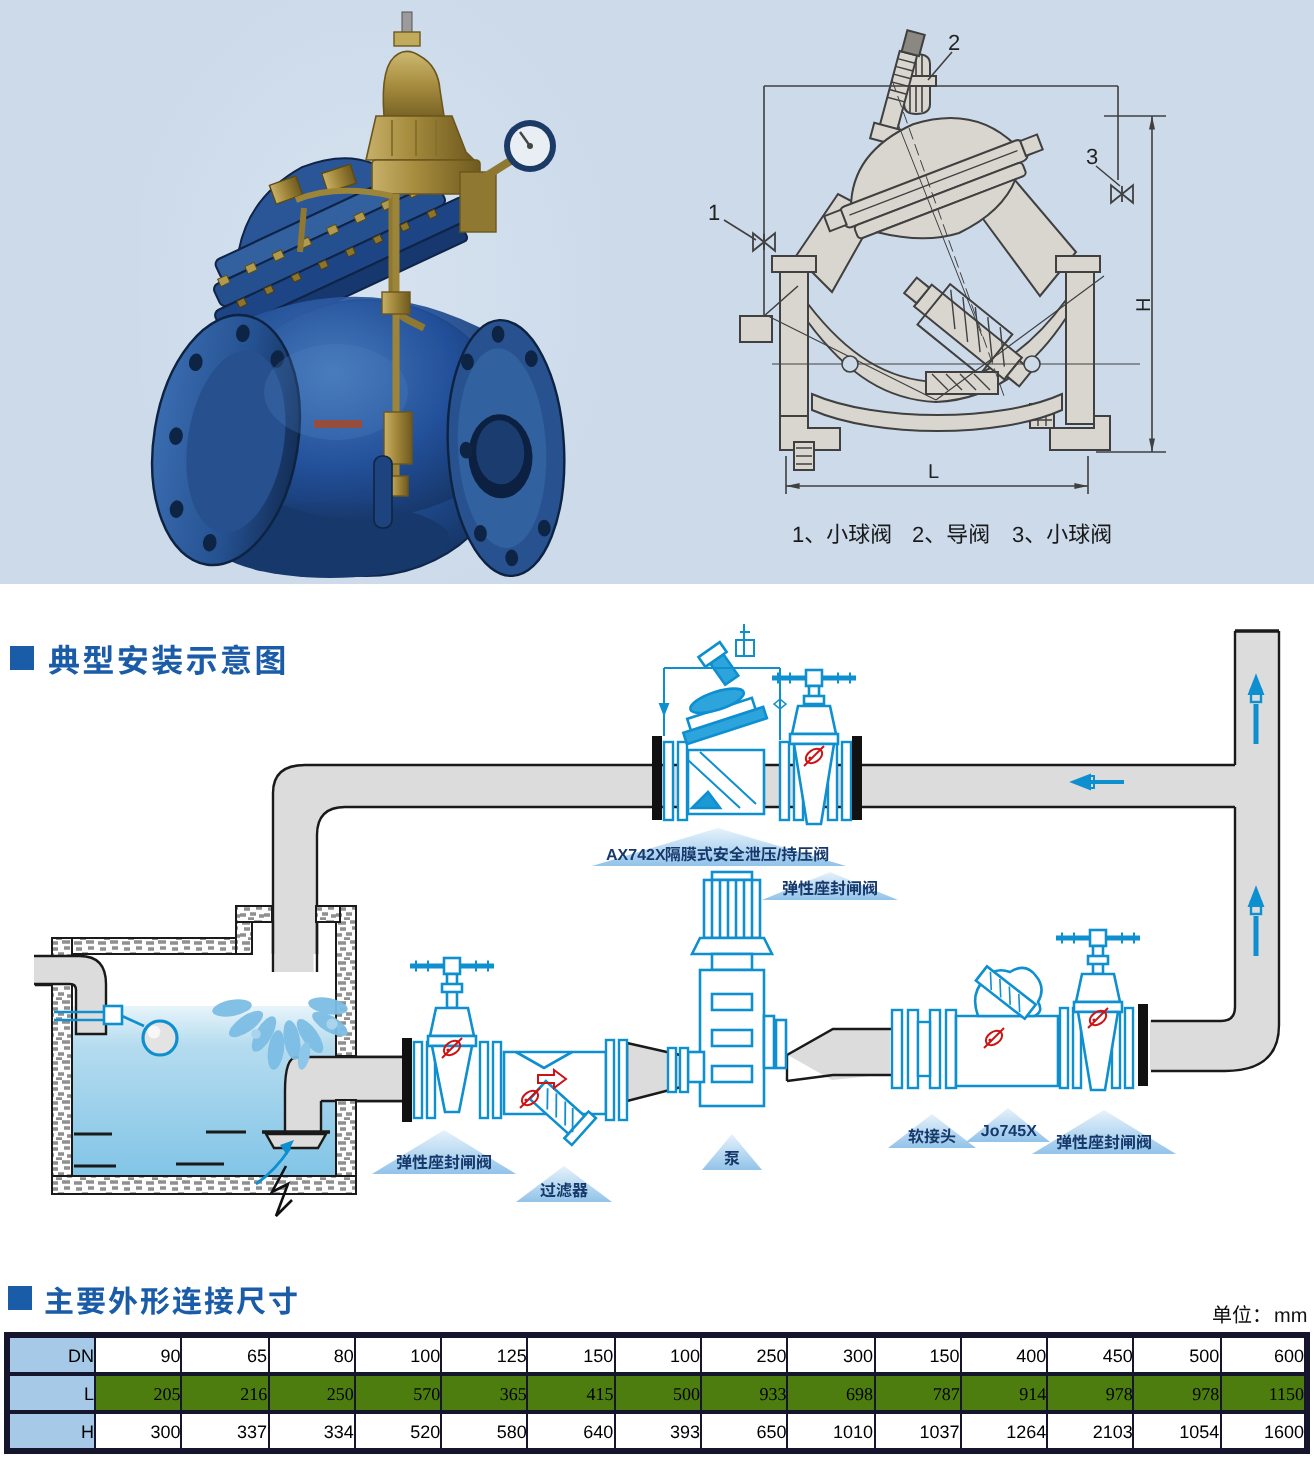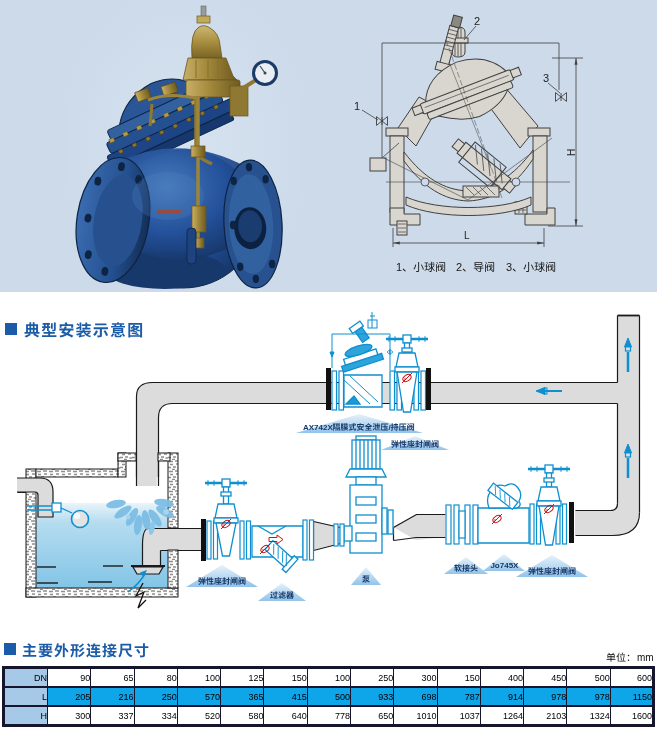--- a/index.html
+++ b/index.html
@@ -1,21 +1,21 @@
 <!DOCTYPE html>
 <html><head><meta charset="utf-8">
 <style>
 html,body{margin:0;padding:0;background:#fff;}
 #page{position:relative;width:657px;height:734px;overflow:hidden;font-family:"Liberation Sans",sans-serif;background:#fff;}
 #art{position:absolute;left:0;top:0;}
 #tbl{position:absolute;left:2px;top:666px;width:653px;}
 table{border-collapse:collapse;width:653px;table-layout:fixed;border:3px solid #15152e;}
 td{border:1px solid #15152e;border-top:2px solid #15152e;border-bottom:2px solid #15152e;text-align:right;font-size:9px;color:#000;height:17px;padding:0;background:#fff;}
 td.lab{background:#a6c9e7;width:42px;}
-td.lb{background:#0ea5e9;}
+td.lb{background:#4d7c0f;font-family:Liberation Serif, serif;}
 </style></head>
 <body>
 <div id="page">
 <svg id="art" width="657" height="734" viewBox="0 0 657 734">
 <defs>
 <radialGradient id="photobg" cx="0.5" cy="0.5" r="0.55">
  <stop offset="0" stop-color="#d6e2ef"></stop>
           <stop offset="0.7" stop-color="#d6e2ef" stop-opacity="0.35"></stop>
           <stop offset="1" stop-color="#d6e2ef" stop-opacity="0"></stop>
 </radialGradient>
@@ -597,24 +597,24 @@
             <td class="lb">1150</td>
           </tr>
           <tr>
             <td class="lab">H</td>
             <td>300</td>
             <td>337</td>
             <td>334</td>
             <td>520</td>
             <td>580</td>
             <td>640</td>
-            <td>778</td>
+            <td>393</td>
             <td>650</td>
             <td>1010</td>
             <td>1037</td>
             <td>1264</td>
             <td>2103</td>
-            <td>1324</td>
+            <td>1054</td>
             <td>1600</td>
           </tr>
         </tbody>
       </table>
     </div>
 </div>
 </body></html>

